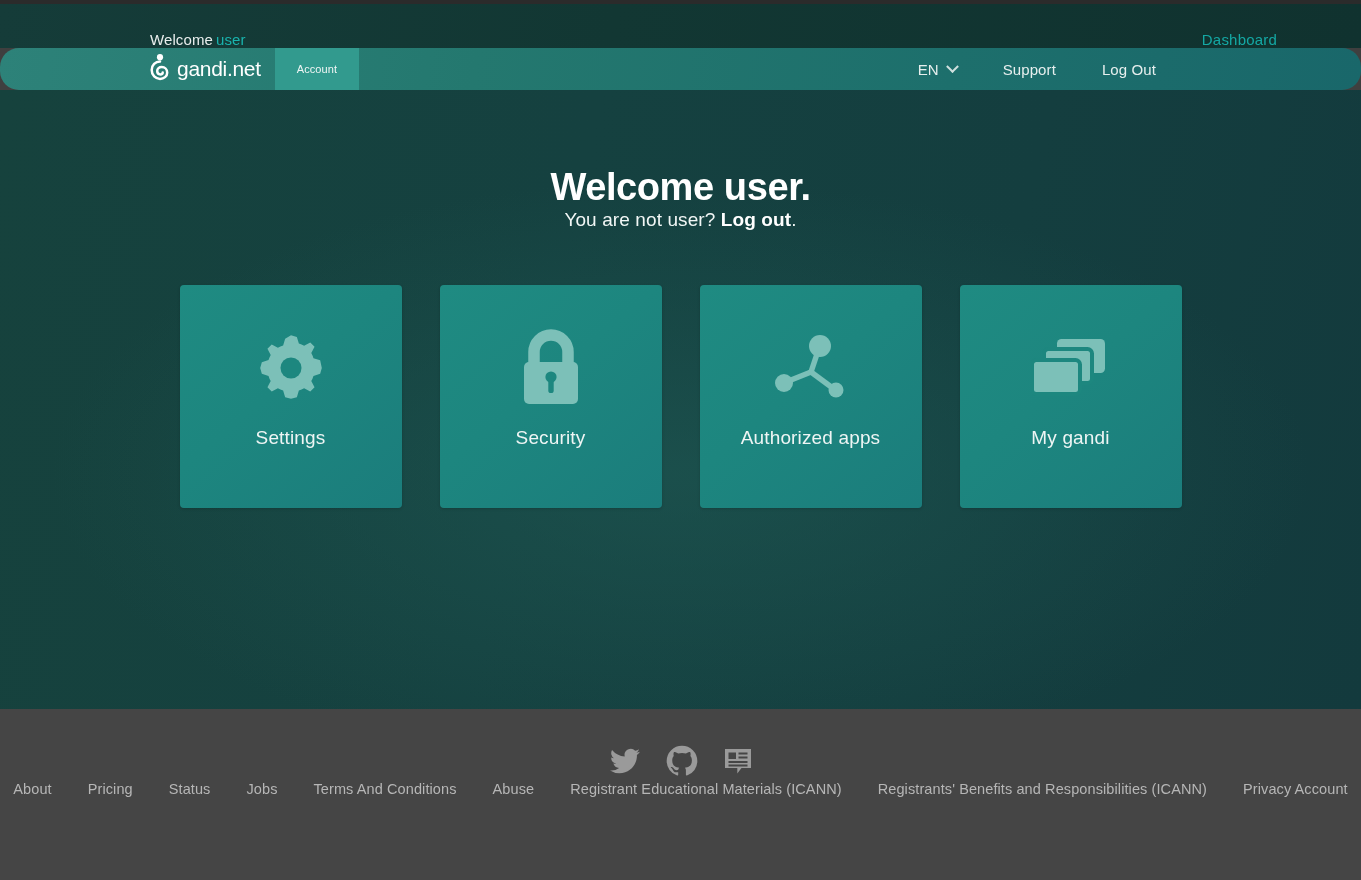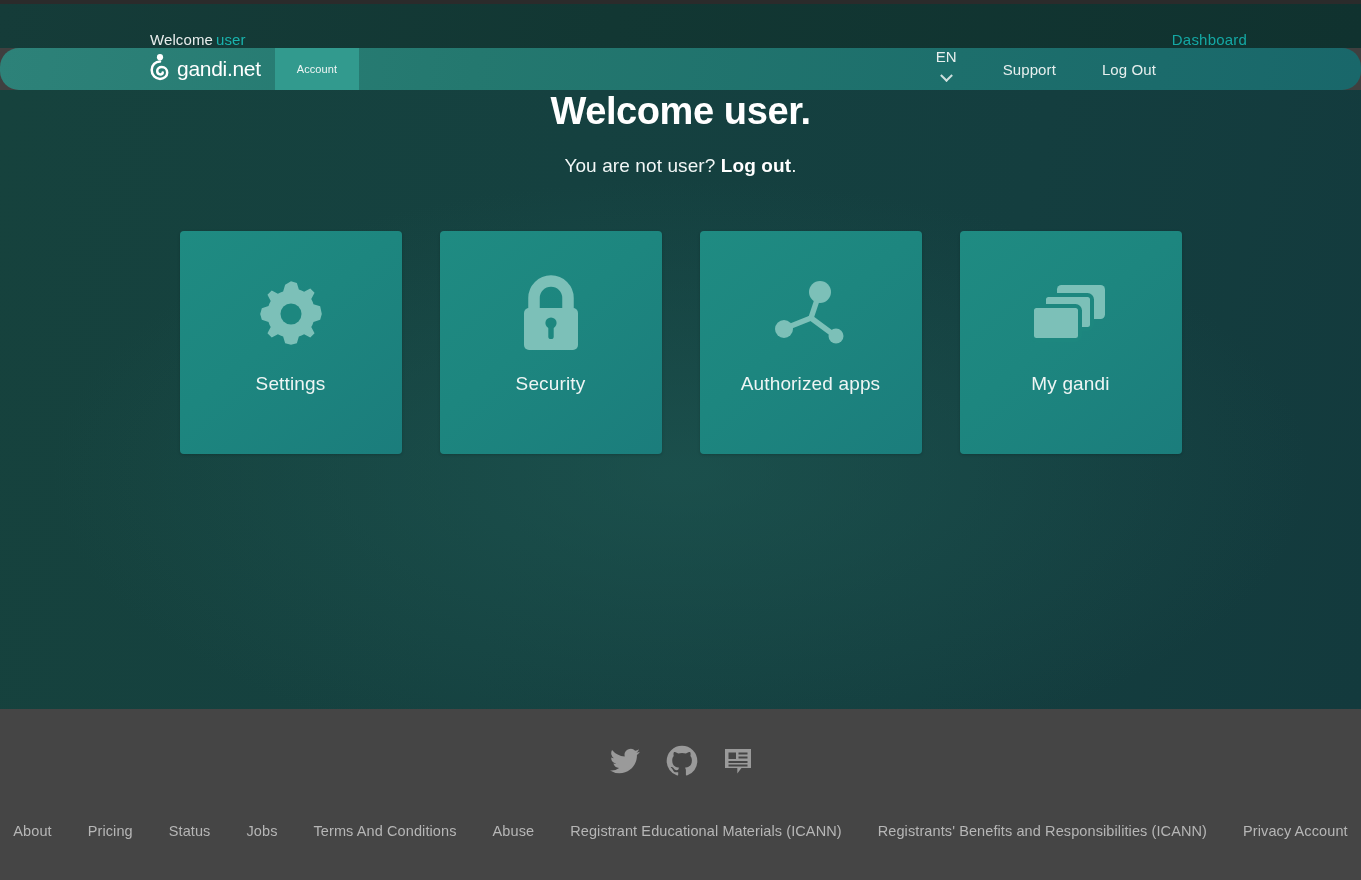--- a/index.html
+++ b/index.html
@@ -37,21 +37,21 @@
   .utility-left .accent {
     color: #19b3ad;
     margin-left: 3px;
   }
   .utility-right {
     position: absolute;
     right: 0;
     left: 0;
     display: flex;
     justify-content: flex-end;
-    padding-right: 114px;
+    padding-right: 84px;
   }
   .dashboard-link {
     font-size: 15px;
     color: #14a8a4;
     letter-spacing: .2px;
     cursor: pointer;
   }
 
   
   .navbar {
@@ -98,21 +98,21 @@
   .nav-right > div {
     display: flex;
     align-items: center;
     font-size: 15px;
     color: #e7efee;
     padding: 0 23px;
     height: 42px;
     cursor: pointer;
     letter-spacing: .1px;
   }
-  .lang-item { gap: 9px; flex-direction: column; }
+  .lang-item { gap: 9px; }
   .chev {
     display: inline-block;
     width: 9px; height: 9px;
     border-right: 2px solid #cfe0de;
     border-bottom: 2px solid #cfe0de;
     transform: rotate(45deg) translate(-2px,-2px);
   }
 
   
   .hero {
@@ -123,26 +123,26 @@
       linear-gradient(103deg, #16423d 0%, #154140 40%, #143e3f 70%, #133a3d 100%);
     position: relative;
     overflow: hidden;
   }
   .hero-title {
     text-align: center;
     color: #ffffff;
     font-size: 38px;
     font-weight: 700;
     letter-spacing: -.4px;
+    padding-top: 76px;
   }
   .hero-sub {
     text-align: center;
     color: #f2f7f6;
     font-size: 19px;
-    margin-top: 22px;
     letter-spacing: .1px;
   }
   .hero-sub b { font-weight: 700; color: #ffffff; cursor: pointer; }
 
   .cards {
     display: flex;
     justify-content: center;
     gap: 38px;
     margin-top: 54px;
   }
@@ -185,21 +185,20 @@
     align-items: center;
   }
   .social {
     display: flex;
     gap: 24px;
     align-items: center;
     margin-top: 36px;
   }
   .social-item { cursor: pointer; display:block; }
   .footer-links {
-    margin-top: 42px;
     width: 100%;
     display: flex;
     justify-content: center;
     gap: 0;
     flex-wrap: nowrap;
   }
   .footer-links a {
     color: #b6b6b6;
     font-size: 14.5px;
     text-decoration: none;

